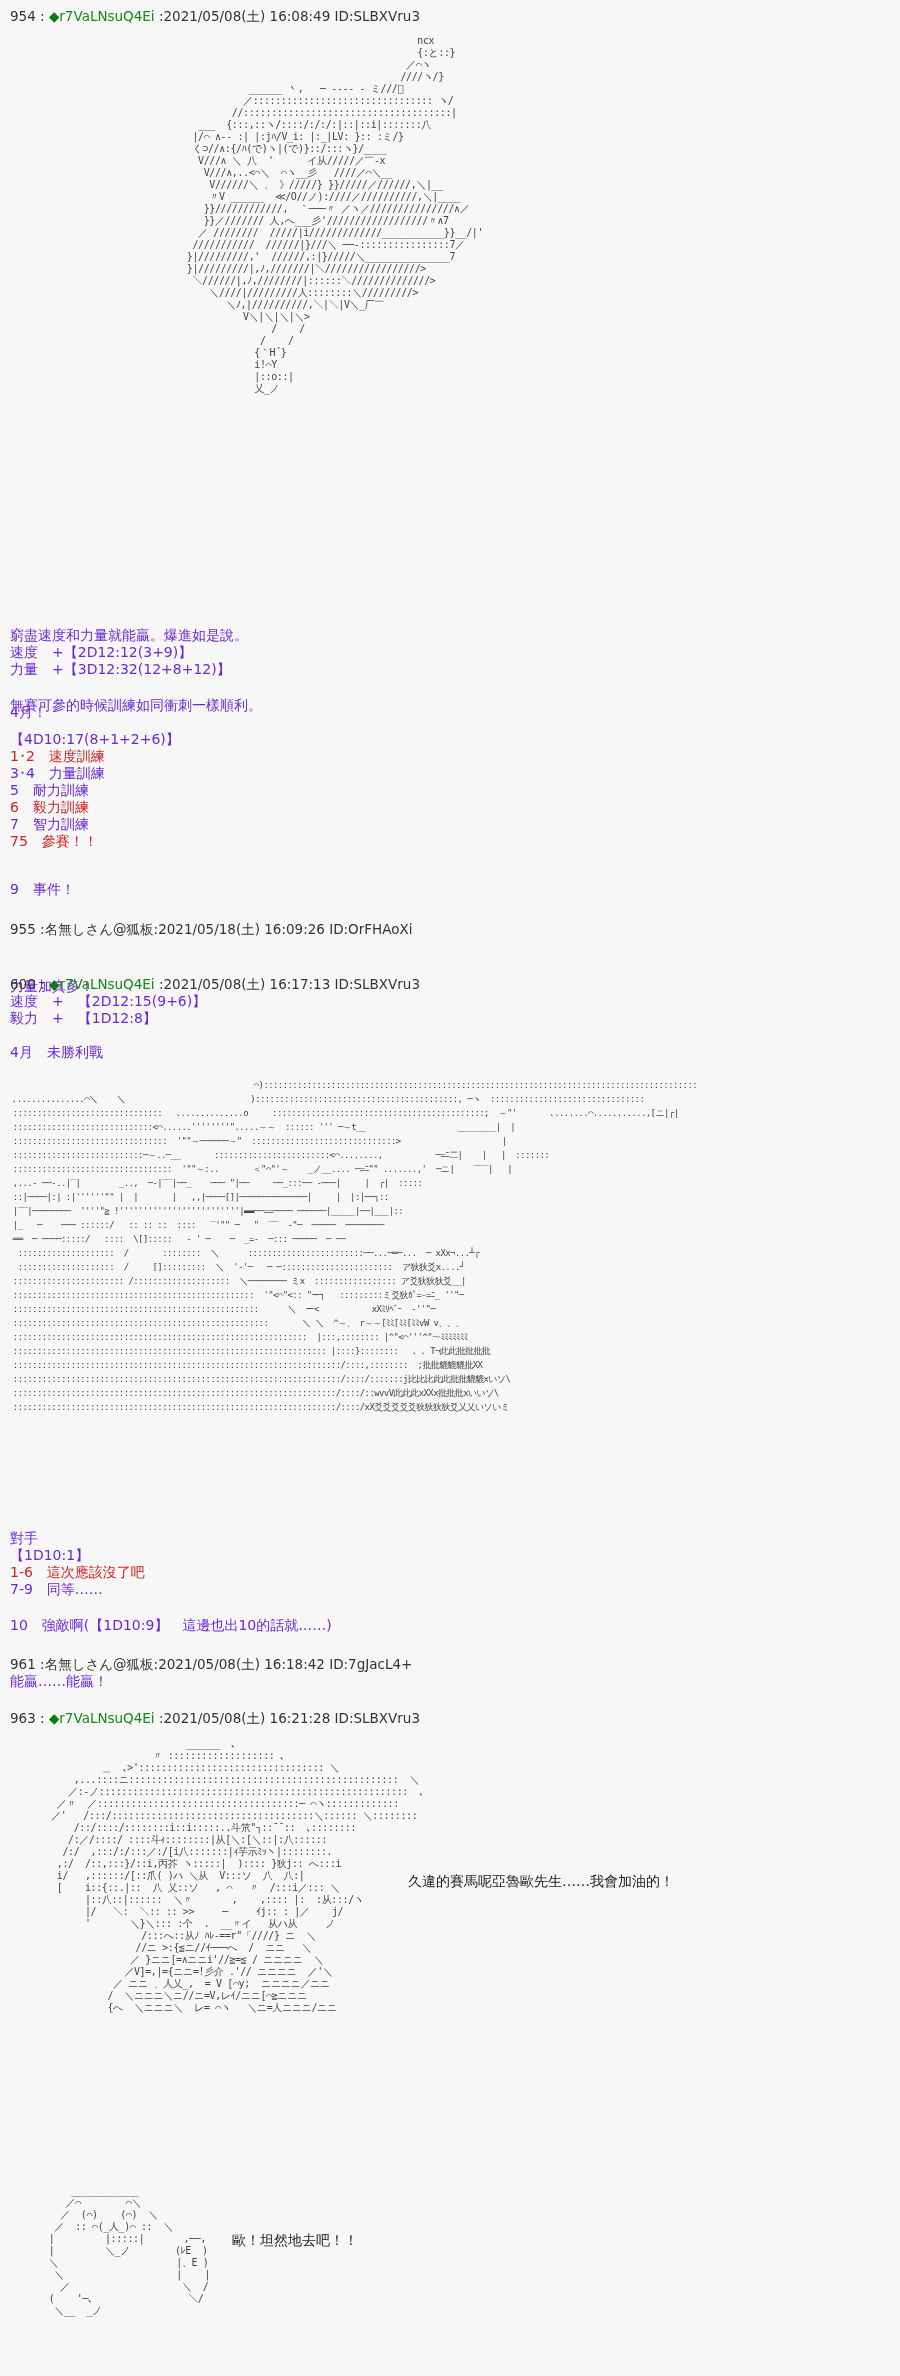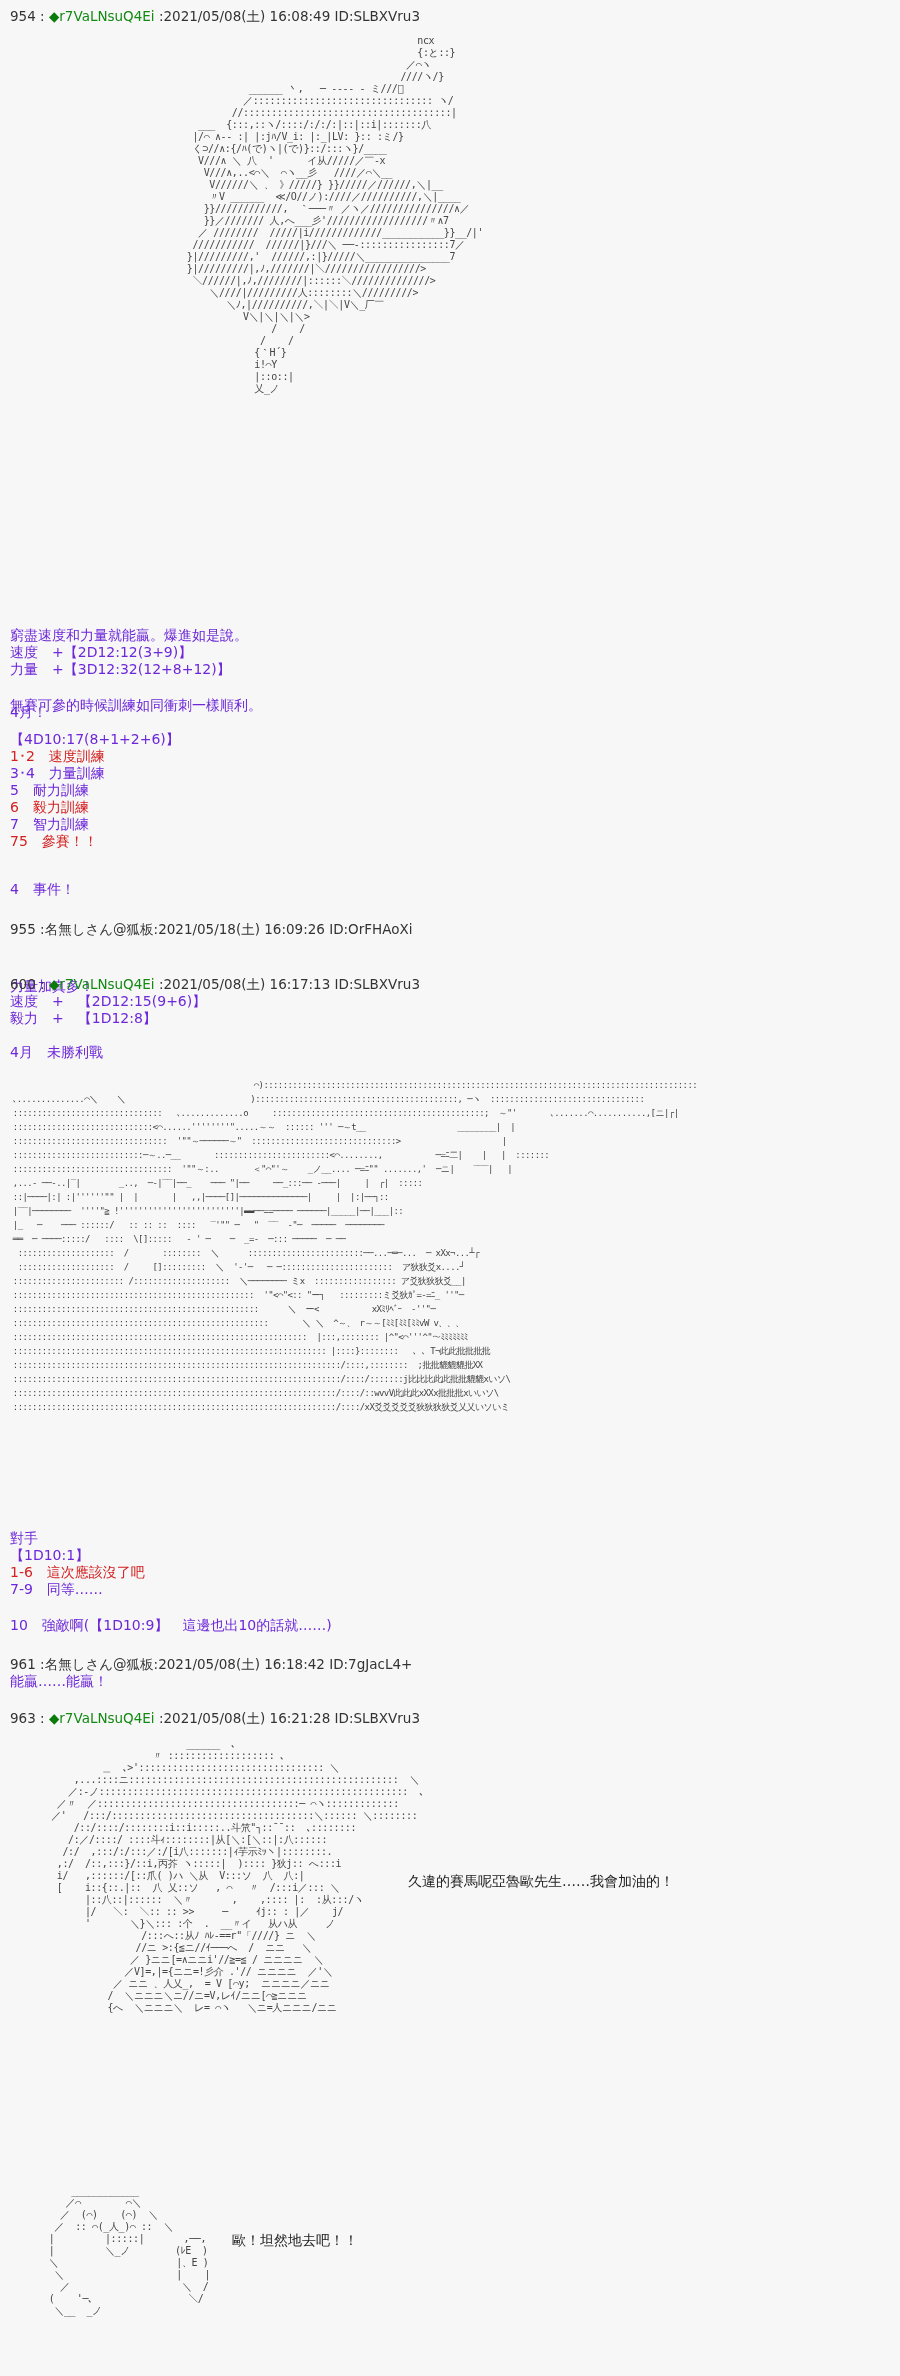--- a/index.html
+++ b/index.html
@@ -92,21 +92,21 @@
   <div class="line" style="top:661px;">力量　+【3D12:32(12+8+12)】</div>
   <div class="line" style="top:697px;">無賽可參的時候訓練如同衝刺一樣順利。</div>
   <div class="line" style="top:704px;">4月！</div>
   <div class="line" style="top:731px;">【4D10:17(8+1+2+6)】</div>
   <div class="line red" style="top:748px;">1･2　速度訓練</div>
   <div class="line" style="top:765px;">3･4　力量訓練</div>
   <div class="line" style="top:782px;">5　耐力訓練</div>
   <div class="line red" style="top:799px;">6　毅力訓練</div>
   <div class="line" style="top:816px;">7　智力訓練</div>
   <div class="line red" style="top:833px;">75　參賽！！</div>
-  <div class="line" style="top:881px;">4　事件！</div>
+  <div class="line" style="top:881px;">9　事件！</div>
 </div>
 
 <div class="post-header" style="top:921px;">
   <span>955</span><span> :</span><span>名無しさん@狐板</span><span>:2021/05/18(土) 16:09:26 ID:OrFHAoXi</span>
 </div>
 <div class="line" style="top:938px;margin-top:40px;">力量加真多！</div>
 
 <div class="post-header" style="top:976px;">
   <span>600</span><span> : </span><span class="diamond">◆</span><span class="trip">r7VaLNsuQ4Ei</span><span> :2021/05/08(土) 16:17:13 ID:SLBXVru3</span>
 </div>

